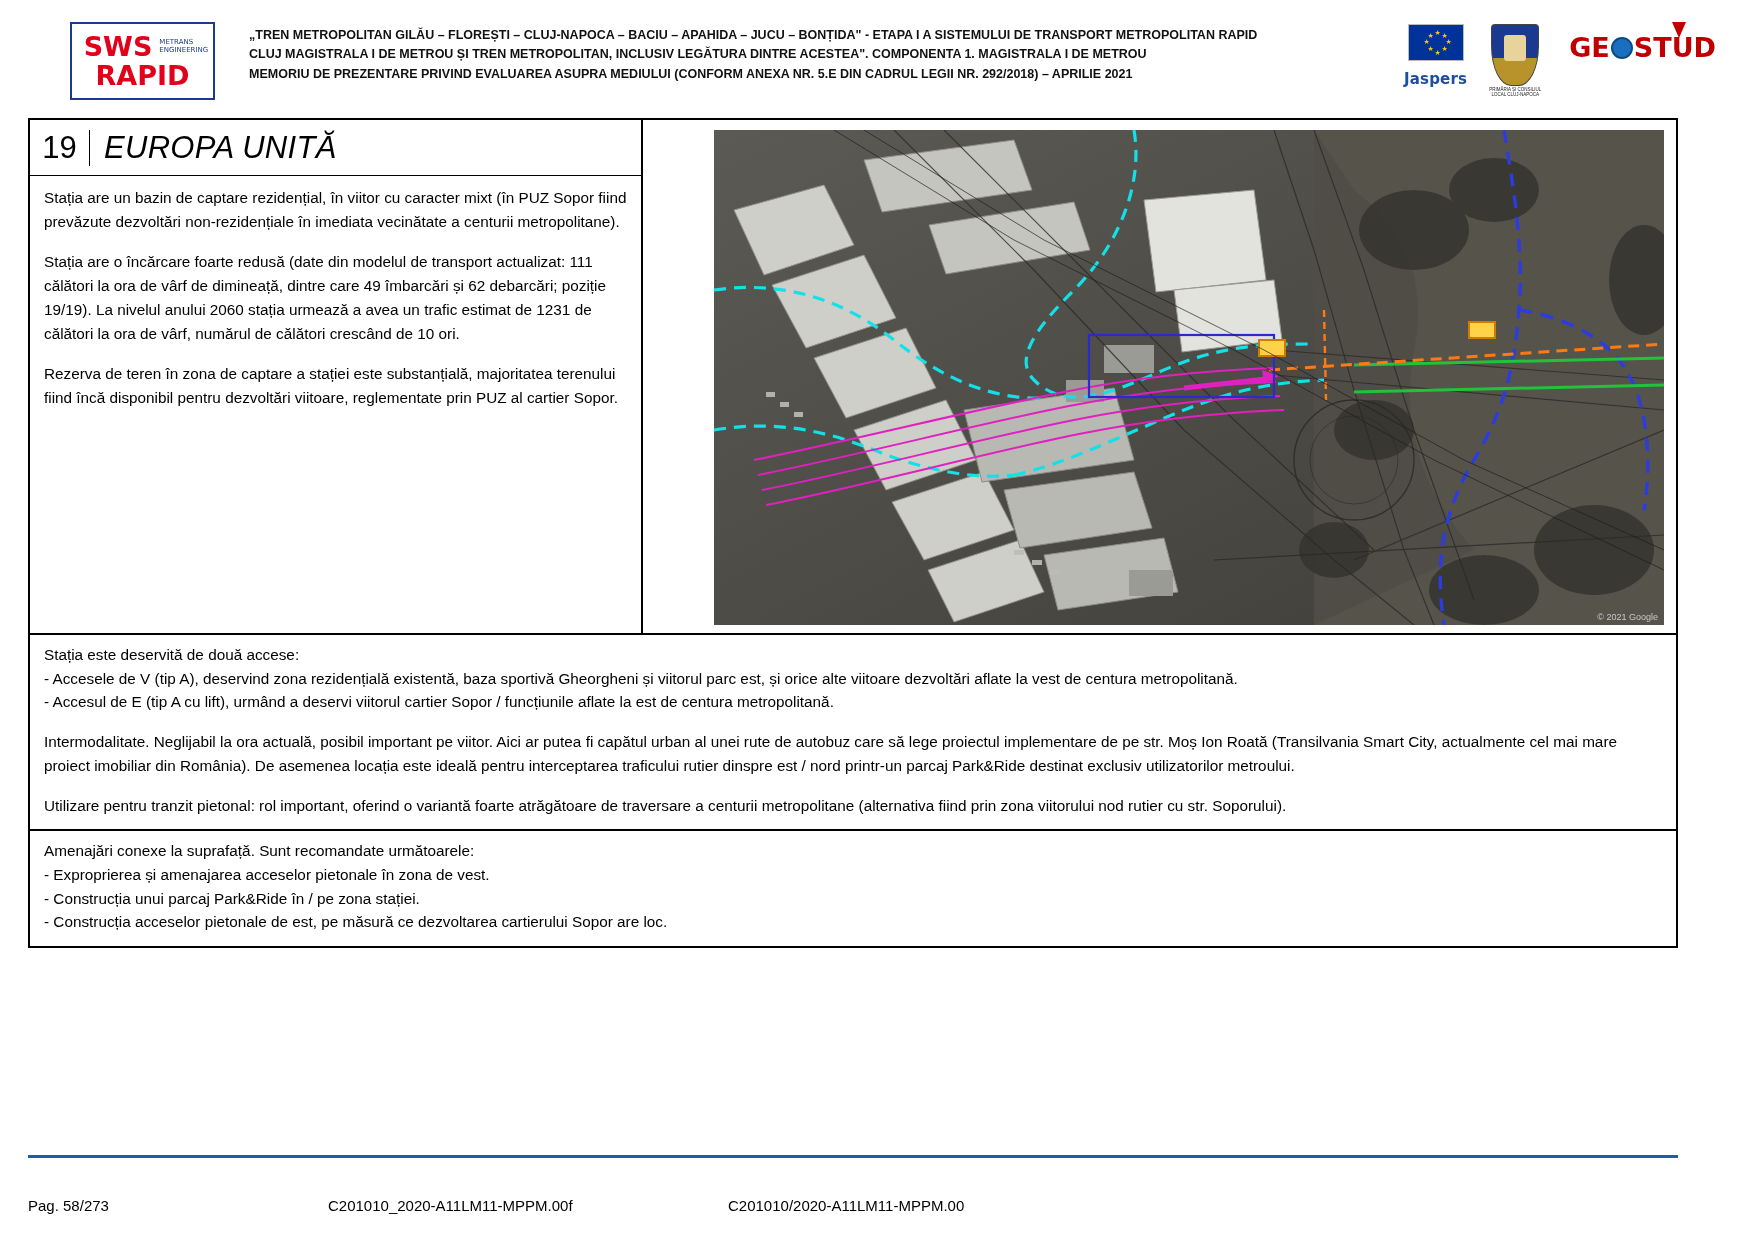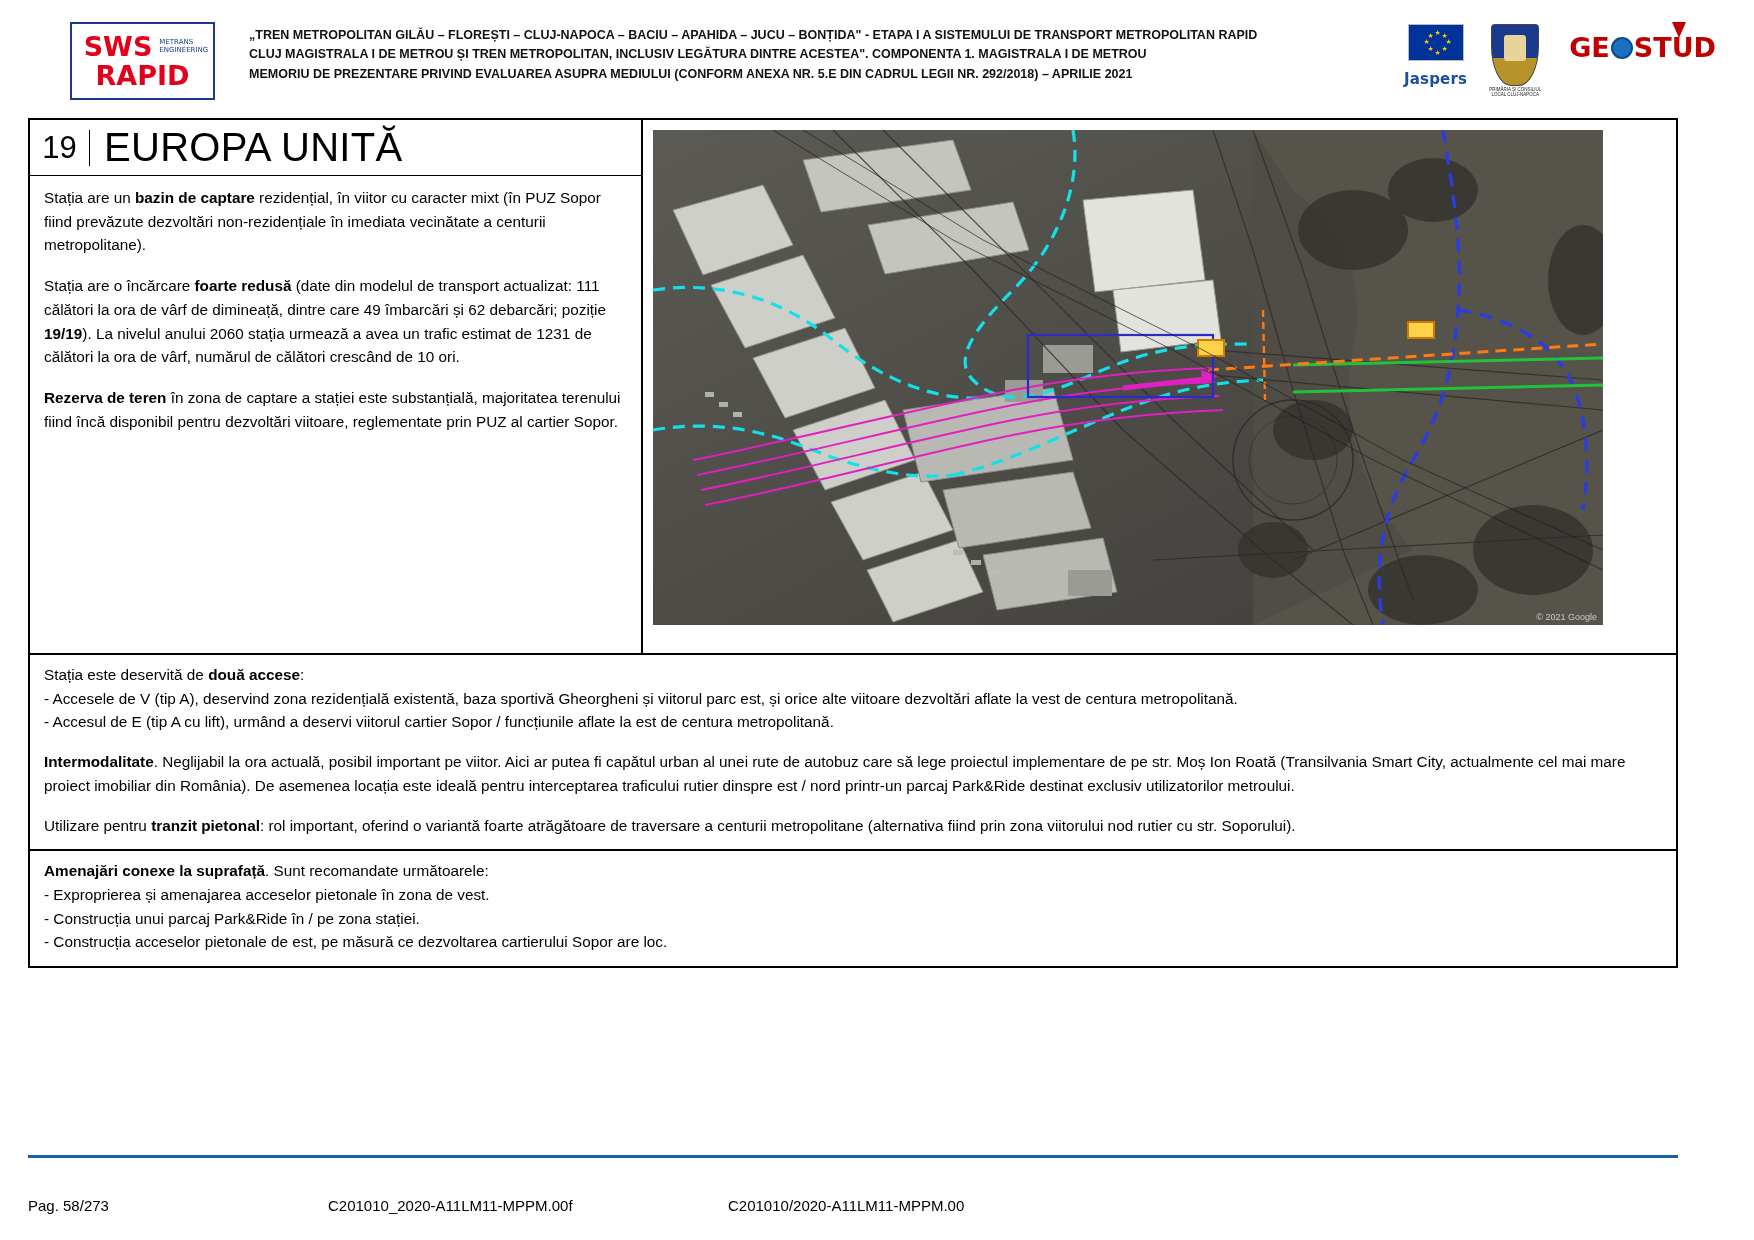--- a/index.html
+++ b/index.html
@@ -193,38 +193,39 @@
     align-items: center;
     justify-content: center;
     font-size: 31px;
     border-right: 1.5px solid #000;
     font-weight: normal;
   }
   .station-name {
     display: flex;
     align-items: center;
     padding-left: 14px;
-    font-size: 40px;
+    font-size: 31px;
     letter-spacing: .3px;
+    font-style: italic;
   }
   .left-body {
     padding: 10px 14px 10px 14px;
     font-size: 15.3px;
     line-height: 1.55;
   }
   .left-body p { margin: 0 0 17px 0; }
   .left-body p:last-child { margin-bottom: 0; }
-  b { font-weight: bold; }
+  b { font-weight: normal; }
 
   .map-cell {
     flex: 1 1 auto;
-    padding: 10px 12px 28px 10px;
+    padding: 10px 12px 8px 10px;
     display: flex;
     align-items: flex-start;
-    justify-content: flex-start;
+    justify-content: flex-end;
   }
 
   
   .map {
     position: relative;
     width: 950px;
     height: 495px;
     background: #4a4a48;
     overflow: hidden;
   }

